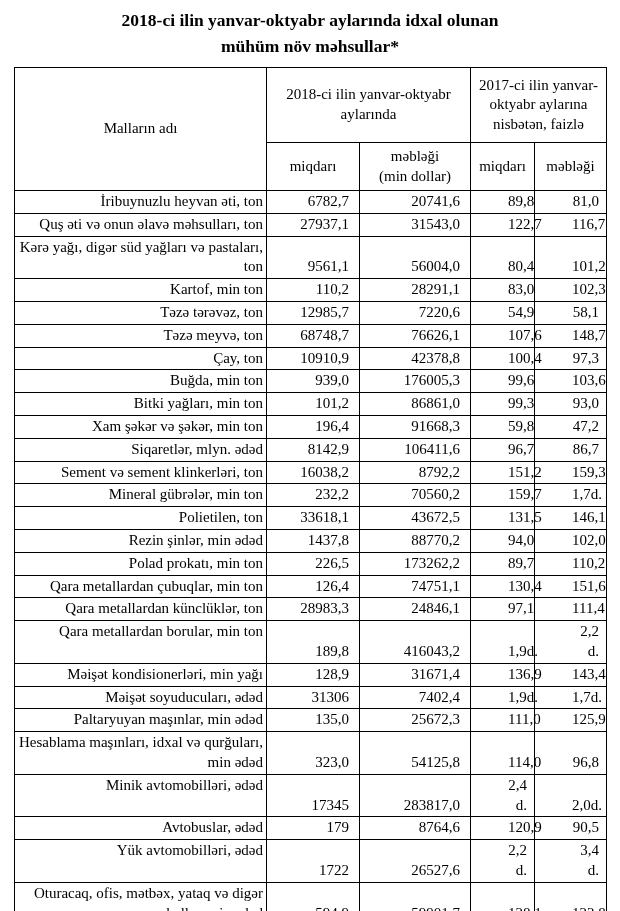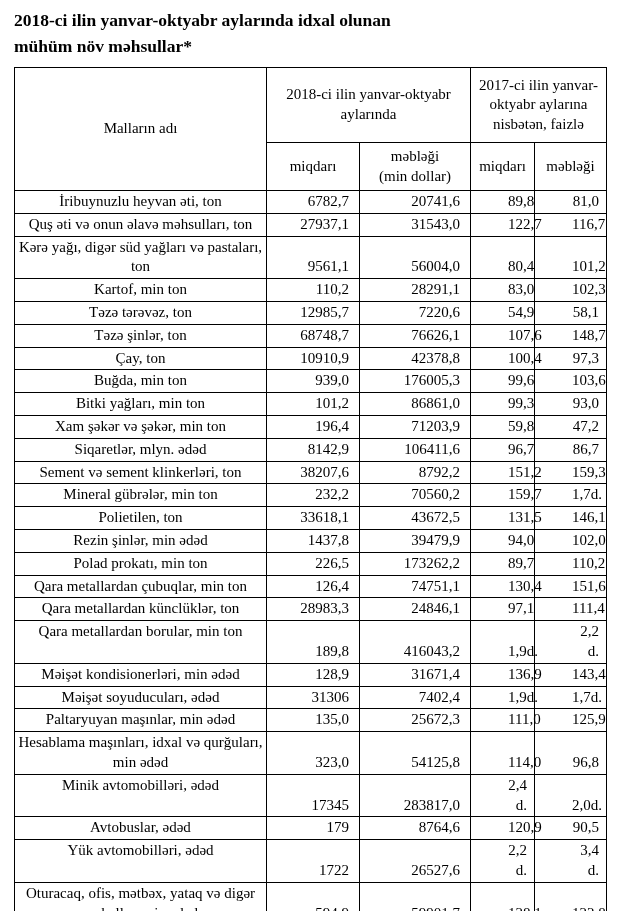--- a/index.html
+++ b/index.html
@@ -8,21 +8,21 @@
     width: 620px;
     min-height: 911px;
     font-family: "Liberation Serif", serif;
     color: #000;
   }
   .page { padding: 7px 14px 6px 14px; }
 
   .title {
     font-size: 17.5px;
     font-weight: bold;
-    text-align: left;
+    text-align: center;
     line-height: 1.5;
     margin-bottom: 7px;
   }
 
   table.data-table {
     border-collapse: collapse;
     width: 592px;
     table-layout: fixed;
   }
   th, td {
@@ -33,21 +33,21 @@
   th {
     text-align: center;
     vertical-align: middle;
     line-height: 1.3;
     padding: 8px 3px;
   }
   th.sub-th { padding: 4px 3px; }
   .pre-line { white-space: pre-line; }
 
   td.name-cell {
-    text-align: center;
+    text-align: right;
     vertical-align: top;
     padding: 1px 3px;
     line-height: 1.32;
   }
   td.num-cell {
     text-align: right;
     vertical-align: bottom;
     padding: 1px 10px 1px 2px;
     line-height: 1.32;
   }
@@ -126,21 +126,21 @@
           <td class="num-cell pct-cell">102,3</td>
         </tr>
         <tr>
           <td class="name-cell">Təzə tərəvəz, ton</td>
           <td class="num-cell">12985,7</td>
           <td class="num-cell">7220,6</td>
           <td class="num-cell pct-cell">54,9</td>
           <td class="num-cell pct-cell">58,1</td>
         </tr>
         <tr>
-          <td class="name-cell">Təzə şinlər, ton</td>
+          <td class="name-cell">Təzə meyvə, ton</td>
           <td class="num-cell">68748,7</td>
           <td class="num-cell">76626,1</td>
           <td class="num-cell pct-cell">107,6</td>
           <td class="num-cell pct-cell">148,7</td>
         </tr>
         <tr>
           <td class="name-cell">Çay, ton</td>
           <td class="num-cell">10910,9</td>
           <td class="num-cell">42378,8</td>
           <td class="num-cell pct-cell">100,4</td>
@@ -156,34 +156,34 @@
         <tr>
           <td class="name-cell">Bitki yağları, min ton</td>
           <td class="num-cell">101,2</td>
           <td class="num-cell">86861,0</td>
           <td class="num-cell pct-cell">99,3</td>
           <td class="num-cell pct-cell">93,0</td>
         </tr>
         <tr>
           <td class="name-cell">Xam şəkər və şəkər, min ton</td>
           <td class="num-cell">196,4</td>
-          <td class="num-cell">71203,9</td>
+          <td class="num-cell">91668,3</td>
           <td class="num-cell pct-cell">59,8</td>
           <td class="num-cell pct-cell">47,2</td>
         </tr>
         <tr>
           <td class="name-cell">Siqaretlər, mlyn. ədəd</td>
           <td class="num-cell">8142,9</td>
           <td class="num-cell">106411,6</td>
           <td class="num-cell pct-cell">96,7</td>
           <td class="num-cell pct-cell">86,7</td>
         </tr>
         <tr>
           <td class="name-cell">Sement və sement klinkerləri, ton</td>
-          <td class="num-cell">38207,6</td>
+          <td class="num-cell">16038,2</td>
           <td class="num-cell">8792,2</td>
           <td class="num-cell pct-cell">151,2</td>
           <td class="num-cell pct-cell">159,3</td>
         </tr>
         <tr>
           <td class="name-cell">Mineral gübrələr, min ton</td>
           <td class="num-cell">232,2</td>
           <td class="num-cell">70560,2</td>
           <td class="num-cell pct-cell">159,7</td>
           <td class="num-cell pct-cell">1,7d.</td>
@@ -191,21 +191,21 @@
         <tr>
           <td class="name-cell">Polietilen, ton</td>
           <td class="num-cell">33618,1</td>
           <td class="num-cell">43672,5</td>
           <td class="num-cell pct-cell">131,5</td>
           <td class="num-cell pct-cell">146,1</td>
         </tr>
         <tr>
           <td class="name-cell">Rezin şinlər, min ədəd</td>
           <td class="num-cell">1437,8</td>
-          <td class="num-cell">39479,9</td>
+          <td class="num-cell">88770,2</td>
           <td class="num-cell pct-cell">94,0</td>
           <td class="num-cell pct-cell">102,0</td>
         </tr>
         <tr>
           <td class="name-cell">Polad prokatı, min ton</td>
           <td class="num-cell">226,5</td>
           <td class="num-cell">173262,2</td>
           <td class="num-cell pct-cell">89,7</td>
           <td class="num-cell pct-cell">110,2</td>
         </tr>
@@ -224,21 +224,21 @@
           <td class="num-cell pct-cell">111,4</td>
         </tr>
         <tr>
           <td class="name-cell">Qara metallardan borular, min ton</td>
           <td class="num-cell">189,8</td>
           <td class="num-cell">416043,2</td>
           <td class="num-cell pct-cell">1,9d.</td>
           <td class="num-cell pct-cell">2,2 d.</td>
         </tr>
         <tr>
-          <td class="name-cell">Məişət kondisionerləri, min ədəd</td>
+          <td class="name-cell">Məişət kondisionerləri, min yağı</td>
           <td class="num-cell">128,9</td>
           <td class="num-cell">31671,4</td>
           <td class="num-cell pct-cell">136,9</td>
           <td class="num-cell pct-cell">143,4</td>
         </tr>
         <tr>
           <td class="name-cell">Məişət soyuducuları, ədəd</td>
           <td class="num-cell">31306</td>
           <td class="num-cell">7402,4</td>
           <td class="num-cell pct-cell">1,9d.</td>

